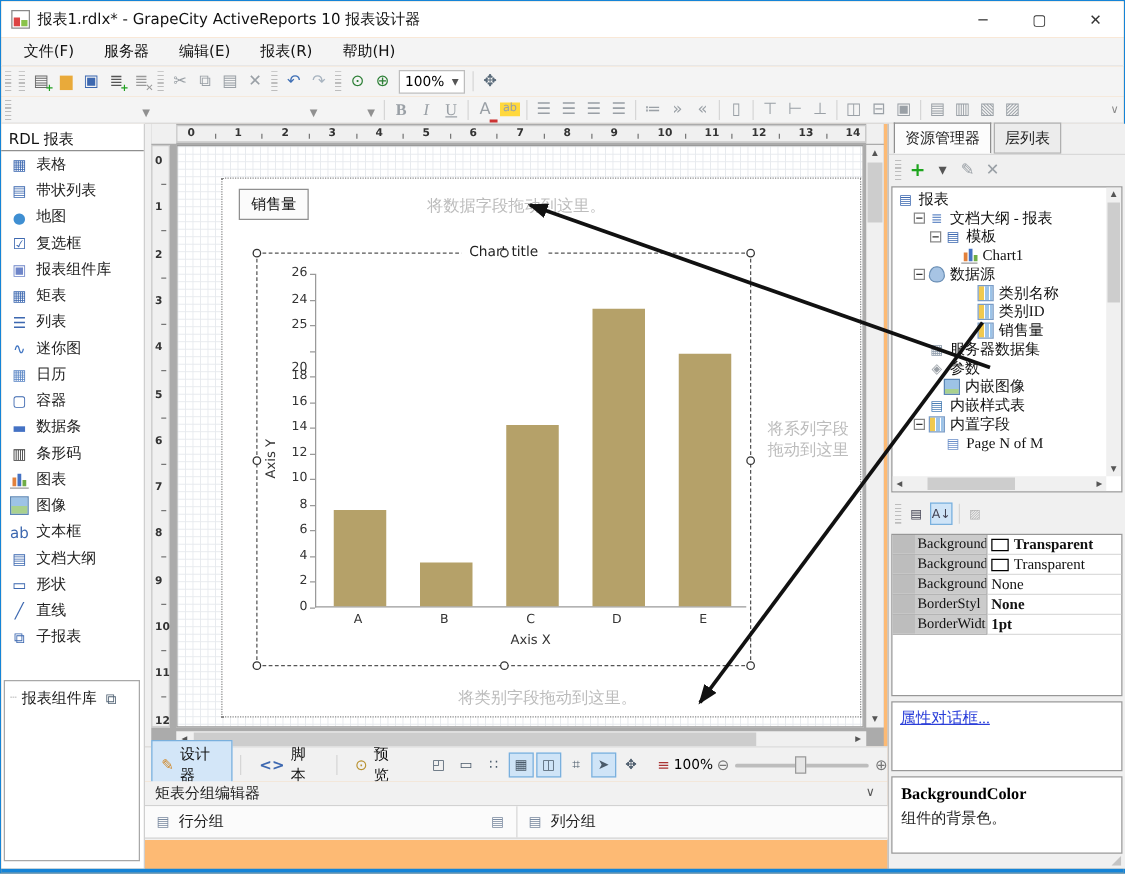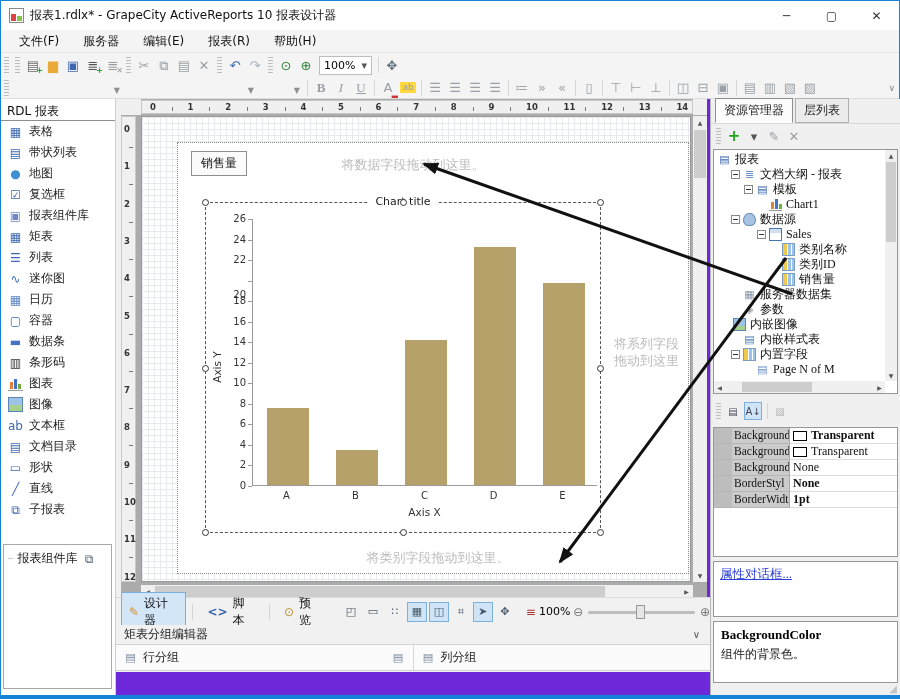--- a/index.html
+++ b/index.html
@@ -1,18 +1,18 @@
 <!DOCTYPE html>
 <html><head>
 <meta charset="utf-8">
 <style>
   *{box-sizing:border-box;margin:0;padding:0}
   html,body{width:900px;height:699px;overflow:hidden}
   body{font-family:"DejaVu Sans","Liberation Sans",sans-serif;font-size:12px;background:#f0f0f0;position:relative}
-  #win{position:absolute;inset:0;background:#6d28d9;border:1px solid #1584d7}
+  #win{position:absolute;inset:0;background:#fdba74;border:1px solid #1584d7}
   
   .titlebar{position:absolute;left:0;top:0;right:0;height:29px;background:#fff;display:flex;align-items:center;padding-left:8px}
   .appico{width:15px;height:15px;border:1px solid #8a8a8a;background:#fff;position:relative;margin-right:6px;flex-shrink:0}
   .appico::before{content:"";position:absolute;left:1px;bottom:1px;width:5px;height:7px;background:#d44}
   .appico::after{content:"";position:absolute;right:1px;bottom:1px;width:5px;height:5px;background:#8ac34a}
   .wtitle{font-size:12px;color:#111}
   .wbtns{margin-left:auto;display:flex;height:29px}
   .wbtn{width:45px;display:flex;align-items:center;justify-content:center;color:#333;font-size:12px}
   
   .menubar{position:absolute;left:0;top:29px;right:0;height:23px;background:#f4f4f4;display:flex;align-items:center;padding-left:6px;border-bottom:1px solid #e7e7e7}
@@ -354,21 +354,21 @@
         <div class="titem">
           <span class="xi ic-img"></span>
           <span>图像</span>
         </div>
         <div class="titem">
           <span class="xi" style="color: rgb(61, 104, 176);">ab</span>
           <span>文本框</span>
         </div>
         <div class="titem">
           <span class="xi" style="color: rgb(61, 104, 176);">▤</span>
-          <span>文档目录</span>
+          <span>文档大纲</span>
         </div>
         <div class="titem">
           <span class="xi" style="color: rgb(61, 104, 176);">▭</span>
           <span>形状</span>
         </div>
         <div class="titem">
           <span class="xi" style="color: rgb(61, 104, 176);">╱</span>
           <span>直线</span>
         </div>
         <div class="titem">
@@ -485,21 +485,21 @@
             <div class="ylab" style="top: 153.769px;">12</div>
             <div class="ytick" style="top: 159.769px;"></div>
             <div class="ylab" style="top: 133.231px;">14</div>
             <div class="ytick" style="top: 139.231px;"></div>
             <div class="ylab" style="top: 112.692px;">16</div>
             <div class="ytick" style="top: 118.692px;"></div>
             <div class="ylab" style="top: 92.1538px;">18</div>
             <div class="ytick" style="top: 98.1538px;"></div>
             <div class="ylab" style="top: 86px;">20</div>
             <div class="ytick" style="top: 77.6154px;"></div>
-            <div class="ylab" style="top: 51.0769px;">22</div>
+            <div class="ylab" style="top: 51.0769px;">25</div>
             <div class="ytick" style="top: 57.0769px;"></div>
             <div class="ylab" style="top: 30.5385px;">24</div>
             <div class="ytick" style="top: 36.5385px;"></div>
             <div class="ylab" style="top: 10px;">26</div>
             <div class="ytick" style="top: 16px;"></div>
             <div class="xlab" style="left: 46px; width: 69px;">A</div>
             <div class="xlab" style="left: 115px; width: 69px;">B</div>
             <div class="xlab" style="left: 184px; width: 69px;">C</div>
             <div class="xlab" style="left: 253px; width: 69px;">D</div>
             <div class="xlab" style="left: 322px; width: 69px;">E</div>
@@ -567,25 +567,20 @@
           <div class="trow" style="padding-left: 43px;">
             <span class="expsp"></span>
             <span class="ticon ic-bars"></span>
             <span>Chart1</span>
           </div>
           <div class="trow" style="padding-left: 17px;">
             <span class="exp"></span>
             <span class="ticon ic-db"></span>
             <span>数据源</span>
           </div>
-          <div class="trow" style="padding-left: 43px;">
-            <span class="exp"></span>
-            <span class="ticon ic-grid"></span>
-            <span>Sales</span>
-          </div>
           <div class="trow" style="padding-left: 56px;">
             <span class="expsp"></span>
             <span class="ticon ic-field"></span>
             <span>类别名称</span>
           </div>
           <div class="trow" style="padding-left: 56px;">
             <span class="expsp"></span>
             <span class="ticon ic-field"></span>
             <span>类别ID</span>
           </div>
@@ -597,21 +592,21 @@
           <div class="trow" style="padding-left: 17px;">
             <span class="expsp"></span>
             <span class="ticon" style="color: rgb(138, 152, 168);">▦</span>
             <span>服务器数据集</span>
           </div>
           <div class="trow" style="padding-left: 17px;">
             <span class="expsp"></span>
             <span class="ticon" style="color: rgb(154, 160, 166);">◈</span>
             <span>参数</span>
           </div>
-          <div class="trow" style="padding-left: 7px;">
+          <div class="trow" style="padding-left: 29px;">
             <span class="expsp"></span>
             <span class="ticon ic-img"></span>
             <span>内嵌图像</span>
           </div>
           <div class="trow" style="padding-left: 17px;">
             <span class="expsp"></span>
             <span class="ticon" style="color: rgb(75, 127, 181);">▤</span>
             <span>内嵌样式表</span>
           </div>
           <div class="trow" style="padding-left: 17px;">

